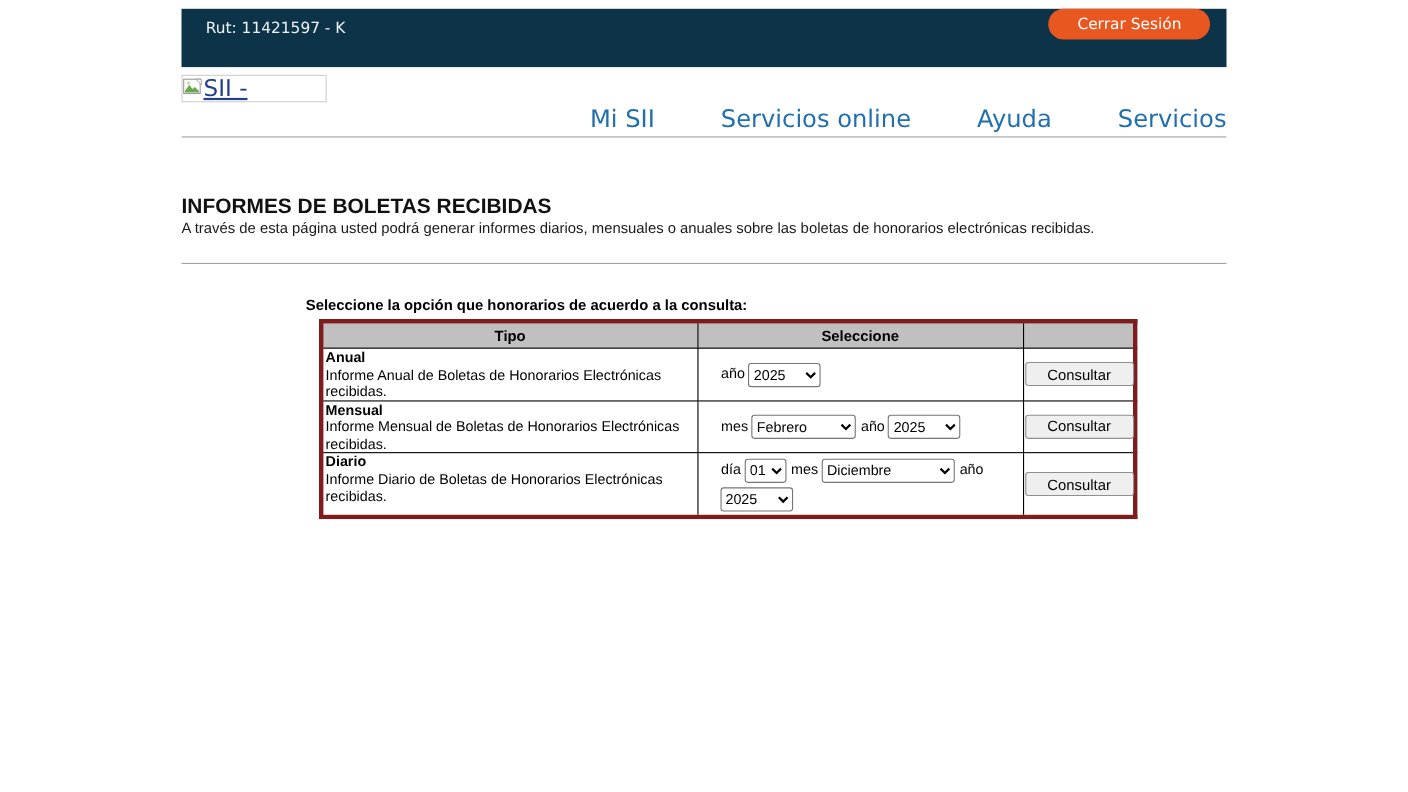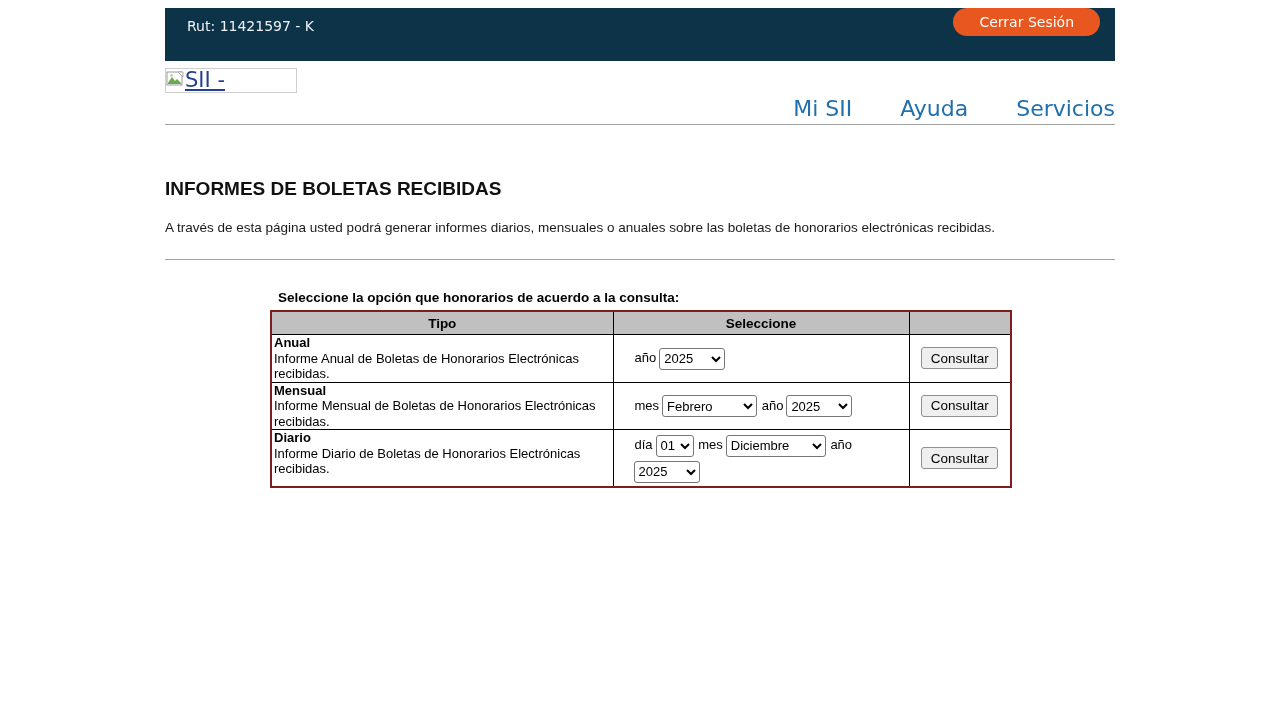--- a/index.html
+++ b/index.html
@@ -13,46 +13,46 @@
   .logout-btn{background:#e8571f;color:#ffffff;border:none;border-radius:14px;
               height:28px;padding:0 26px;font-size:14px;cursor:pointer;
               font-family:"DejaVu Sans",sans-serif;}
 
   
   .logo-row{height:63px;display:flex;align-items:flex-start;flex-direction:column;}
   .logo-box{width:130px;height:45px;margin-top:7px;border:1px solid #cfcfcf;
             overflow:hidden;font-size:21px;line-height:23px;color:#243e90;
             text-decoration:underline;cursor:pointer;font-family:"DejaVu Sans",sans-serif;}
   .broken-img{display:inline-block;vertical-align:baseline;margin-right:1px;}
-  .nav{margin-left:auto;display:flex;gap:48px;align-items:center;height:63px;}
+  .nav{margin-left:auto;display:flex;gap:60px;align-items:center;height:63px;}
   .nav a{color:#2170ad;font-size:22px;text-decoration:none;cursor:pointer;
          font-family:"DejaVu Sans",sans-serif;}
   .divider{border:none;border-top:1px solid #a3a3a3;margin:0;}
 
   
   .title{font-size:19px;font-weight:bold;margin:53px 0 0 0;color:#111;}
-  .subtitle{font-size:13.5px;margin:20px 0 0 0;color:#1a1a1a;}
+  .subtitle{font-size:13.5px;margin:0 0 0 0;color:#1a1a1a;}
   .divider2{border:none;border-top:1px solid #a3a3a3;margin:24px 0 0 0;}
 
   
   .table-wrap{width:740px;margin:30px auto 0 auto;}
   .table-caption{font-size:13.5px;font-weight:bold;margin:0 0 5px 8px;}
   table.reports{border-collapse:collapse;table-layout:fixed;width:740px;
-                font-size:13px;border:2px solid #7f1d1d;}
+                font-size:13px;border:4px solid #7f1d1d;margin-left:20px;}
   table.reports th,table.reports td{border:1px solid #000;}
   table.reports th{background:#c0c0c0;height:20px;font-size:13.5px;font-weight:bold;text-align:center;}
   col.c1{width:342px;} col.c2{width:296px;} col.c3{width:102px;}
   td.tipo{padding:0 2px;vertical-align:top;line-height:15.5px;}
   td.tipo b{font-size:13px;}
   td.sel{padding:2px 20px;vertical-align:middle;line-height:26px;}
   td.act{text-align:center;vertical-align:middle;}
   select{font-family:"Liberation Sans","DejaVu Sans",sans-serif;font-size:13px;height:22px;
          background:#ffffff;border:1px solid #767676;border-radius:3px;vertical-align:middle;}
   .consultar{font-family:"Liberation Sans","DejaVu Sans",sans-serif;font-size:13.5px;
-             width:77px;height:22px;background:#efefef;border:1px solid #8f8f8f;
+             width:99px;height:22px;background:#efefef;border:1px solid #8f8f8f;
              border-radius:3px;cursor:pointer;padding:0;}
   .fld-label{margin:0 3px 0 1px;}
 </style>
 </head>
 <body>
 
 <div class="page">
 
   <div class="topbar">
     <span class="rut">Rut: 11421597 - K</span>
@@ -65,20 +65,21 @@
     <div class="logo-box">
       <span class="broken-img"><svg width="18" height="16" viewBox="0 0 18 16">
             <rect x="1" y="1" width="15" height="13" fill="#ffffff" stroke="#9a9a9a"></rect>
             <polygon points="2,12 6,6 9,10 11,8 15,12 15,13 2,13" fill="#6aa84f"></polygon>
             <circle cx="5.5" cy="4.5" r="1.4" fill="#b7d7a8"></circle>
             <polygon points="12,1 17,1 17,6" fill="#ffffff" stroke="#9a9a9a" stroke-width="0.8"></polygon>
           </svg></span><span>SII - Servicio de</span>
     </div>
     <div class="nav">
       <a>Mi SII</a>
+      <a>Servicios online</a>
       <a>Ayuda</a>
       <a>Servicios</a>
     </div>
   </div>
   <hr class="divider">
 
   <h1 class="title">INFORMES DE BOLETAS RECIBIDAS</h1>
   <p class="subtitle">A través de esta página usted podrá generar informes diarios, mensuales o anuales sobre las boletas de honorarios electrónicas recibidas.</p>
   <hr class="divider2">
 
@@ -103,20 +104,20 @@
             <td class="sel"><span class="fld-label">año</span><select style="width: 66px;"><option>2025</option></select> </td>
             <td class="act"><button class="consultar">Consultar</button></td>
           </tr>
           <tr>
             <td class="tipo"><b>Mensual</b><br><span>Informe Mensual de Boletas de Honorarios Electrónicas recibidas.</span></td>
             <td class="sel"><span class="fld-label">mes</span><select style="width: 95px;"><option>Febrero</option></select> <span class="fld-label">año</span><select style="width: 66px;"><option>2025</option></select> </td>
             <td class="act"><button class="consultar">Consultar</button></td>
           </tr>
           <tr>
             <td class="tipo"><b>Diario</b><br><span>Informe Diario de Boletas de Honorarios Electrónicas recibidas.</span></td>
-            <td class="sel"><span class="fld-label">día</span><select style="width: 38px;"><option>01</option></select> <span class="fld-label">mes</span><select style="width: 100px;"><option>Diciembre</option></select> <span class="fld-label">año</span><select style="width: 66px;"><option>2025</option></select> </td>
+            <td class="sel"><span class="fld-label">día</span><select style="width: 38px;"><option>01</option></select> <span class="fld-label">mes</span><select style="width: 121px;"><option>Diciembre</option></select> <span class="fld-label">año</span><select style="width: 66px;"><option>2025</option></select> </td>
             <td class="act"><button class="consultar">Consultar</button></td>
           </tr>
         </tbody>
     </table>
   </div>
 
 </div>
 
 </body></html>

